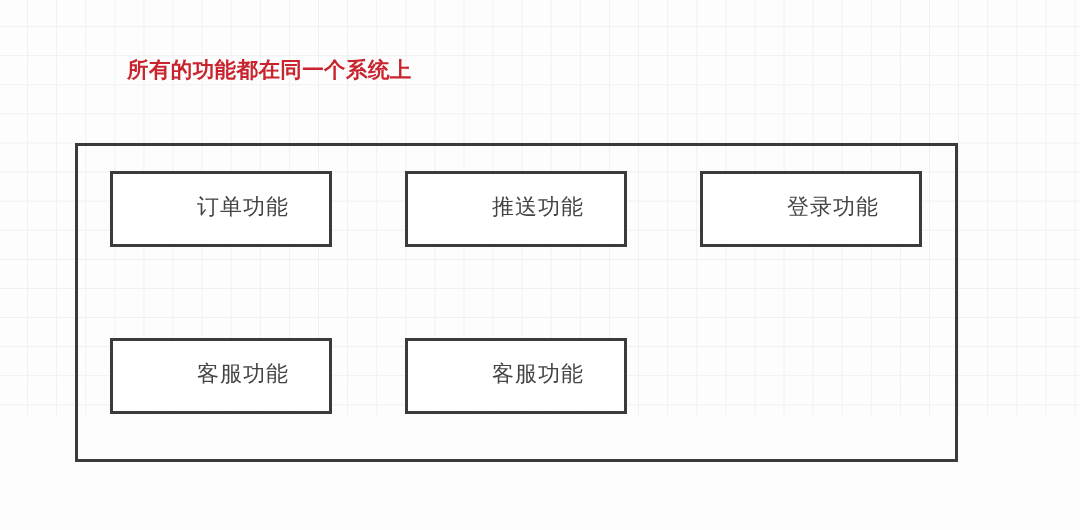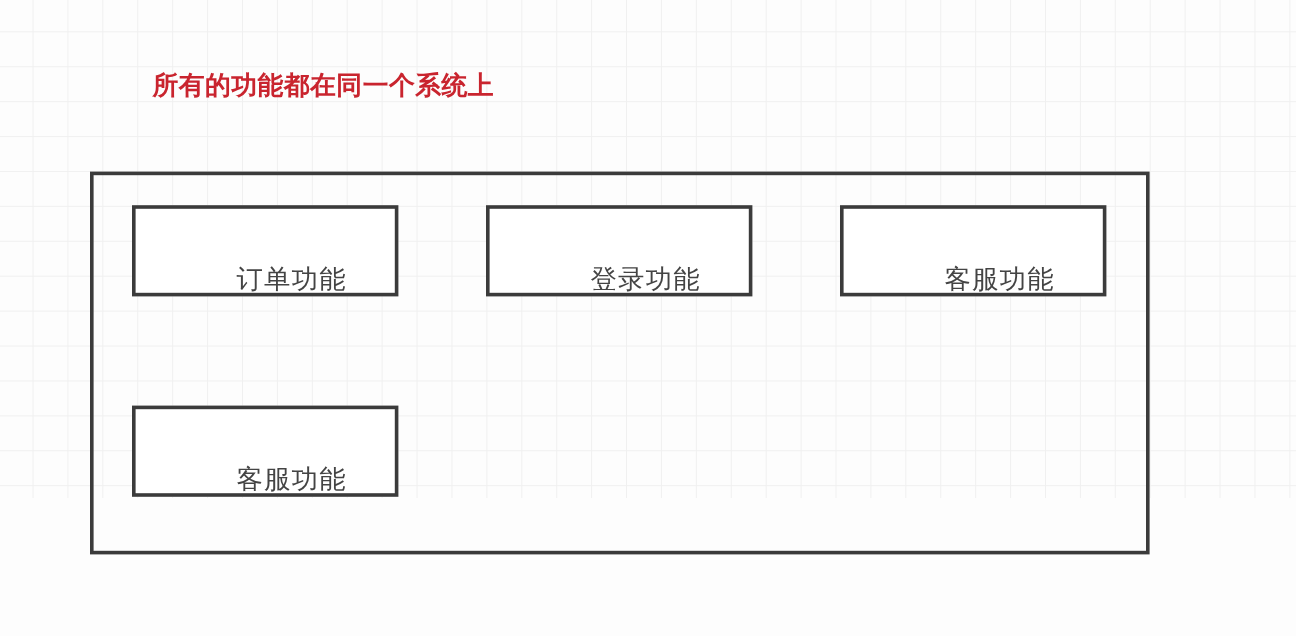--- a/index.html
+++ b/index.html
@@ -18,20 +18,21 @@
   #canvas {
     position: relative;
     width: 1080px;
     height: 415px;
     background-color: #fdfdfd;
     background-image:
       linear-gradient(to right, #f0f0f0 1px, transparent 1px),
       linear-gradient(to bottom, #f0f0f0 1px, transparent 1px);
     background-size: 29.1px 29.1px;
     background-position: -2px -3px;
+    font-family: Liberation Mono, monospace;
   }
 
   
   #title {
     position: absolute;
     left: 127px;
     top: 58px;
     font-size: 21.5px;
     font-weight: bold;
     color: #c9242e;
@@ -64,21 +65,21 @@
     grid-template-rows: 76px 76px;
     column-gap: 73px;
     row-gap: 91px;
   }
 
   .feature-box {
     box-sizing: border-box;
     border: 3px solid #3b3b3b;
     background: #ffffff;
     display: flex;
-    align-items: flex-end;
+    align-items: center;
     justify-content: center;
     padding-left: 44px;
   }
 
   .feature-label {
     font-size: 22px;
     color: #444444;
     letter-spacing: 1px;
     line-height: 1;
     white-space: nowrap;
@@ -93,20 +94,23 @@
 
   <div id="system-container"></div>
 
   <div id="feature-grid">
 
     <div class="feature-box">
       <span class="feature-label">订单功能</span>
     </div>
 
 
+    <div class="feature-box">
+      <span class="feature-label">推送功能</span>
+    </div>
 
     <div class="feature-box">
       <span class="feature-label">登录功能</span>
     </div>
 
     <div class="feature-box">
       <span class="feature-label">客服功能</span>
     </div>
 
     <div class="feature-box">

